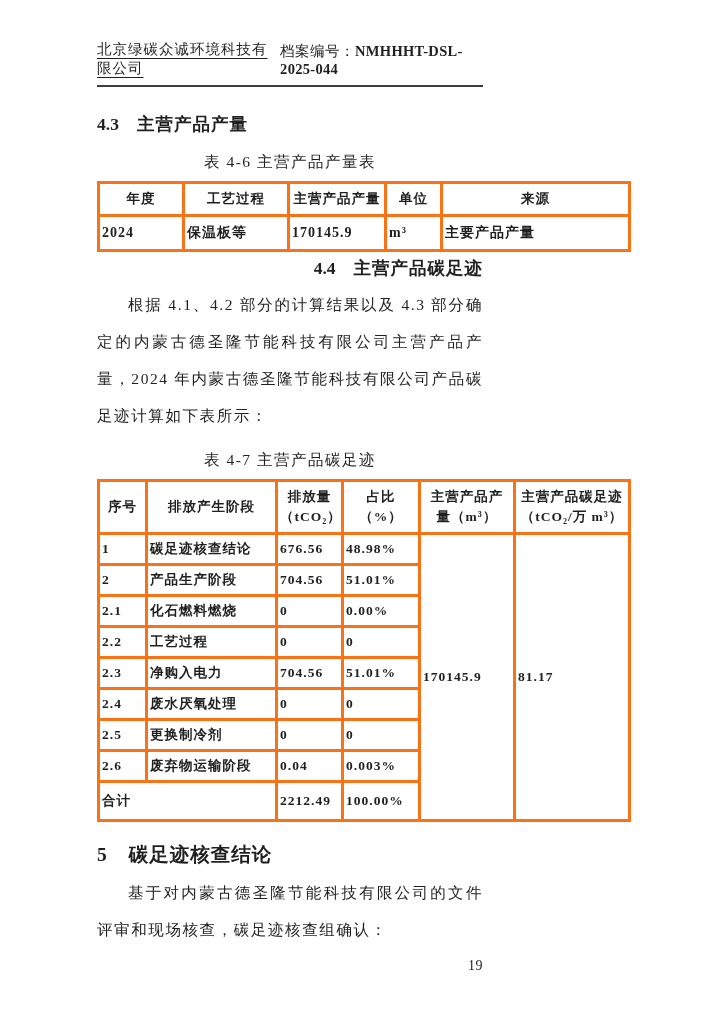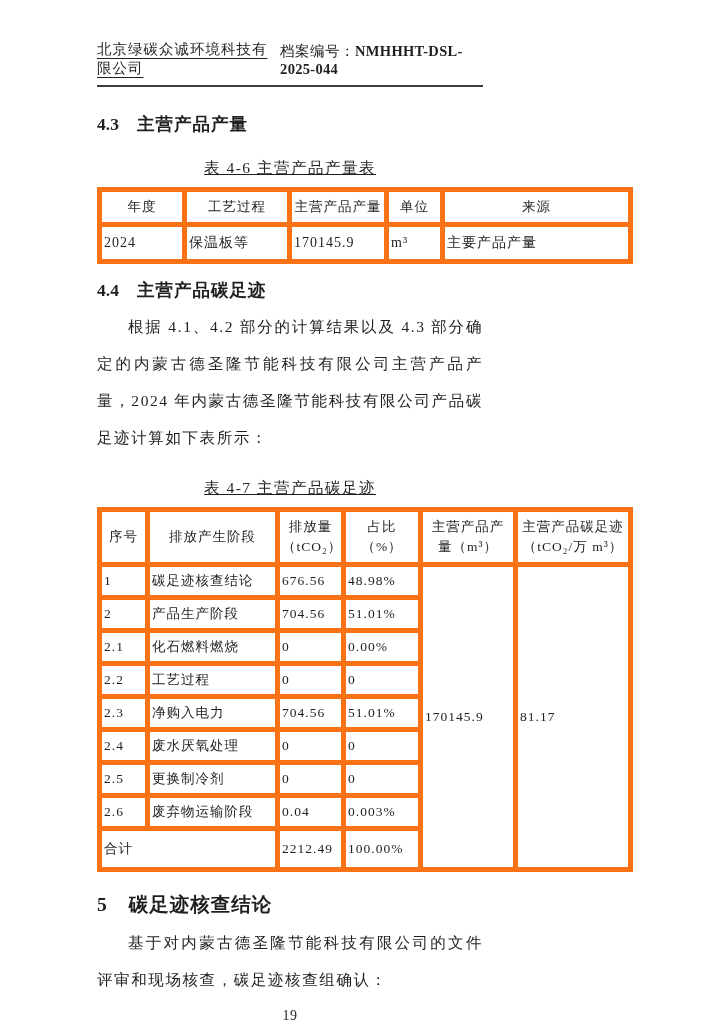--- a/index.html
+++ b/index.html
@@ -50,49 +50,48 @@
     letter-spacing:1.6px;
     text-align:justify;
     text-indent:2em;
     margin:6px 0 0 0;
   }
   
   .tbl-caption{
     text-align:center;
     font-size:15.5px;
     letter-spacing:1.5px;
-    margin:19px 0 6px 0;
+    margin:13px 0 6px 0;
     line-height:26px;
-    text-decoration:underline;
   }
   
   table{
     border-collapse:collapse;
     table-layout:fixed;
     width:531px;
   }
   td,th{
-    border:5px solid #f97316;
+    border:3px solid #f97316;
     vertical-align:middle;
-    font-weight:normal;
+    font-weight:bold;
     font-size:13.5px;
     letter-spacing:1px;
     padding:0 2px;
     overflow:hidden;
   }
   .t46 th{height:30px;}
   .t46 td{height:32px;font-size:14px;}
   .t47 th{height:50px;line-height:20px;}
   .t47 td{height:28px;}
   .t47 td.total-cell{height:36px;}
   .hdr-line{display:block;line-height:20px;}
-  .mt14{margin-top:14px;}
+  .mt14{margin-top:4px;justify-content:flex-end;}
   
   .page-no{
-    text-align:center;
+    text-align:right;
     font-size:14px;
     margin-top:10px;
     letter-spacing:0.5px;
   }
 </style>
 </head>
 <body>
 
 <div class="page">
 

